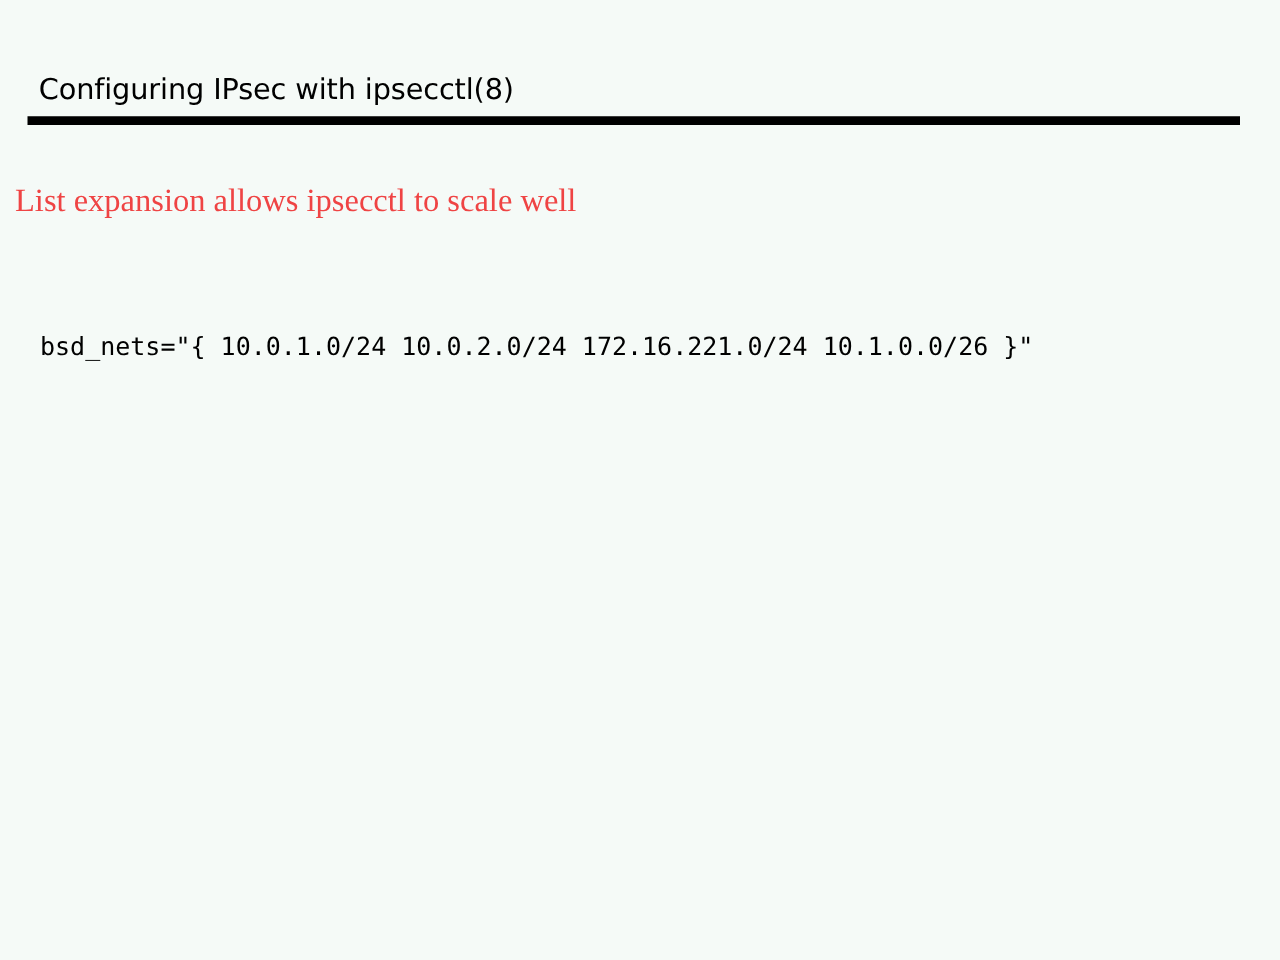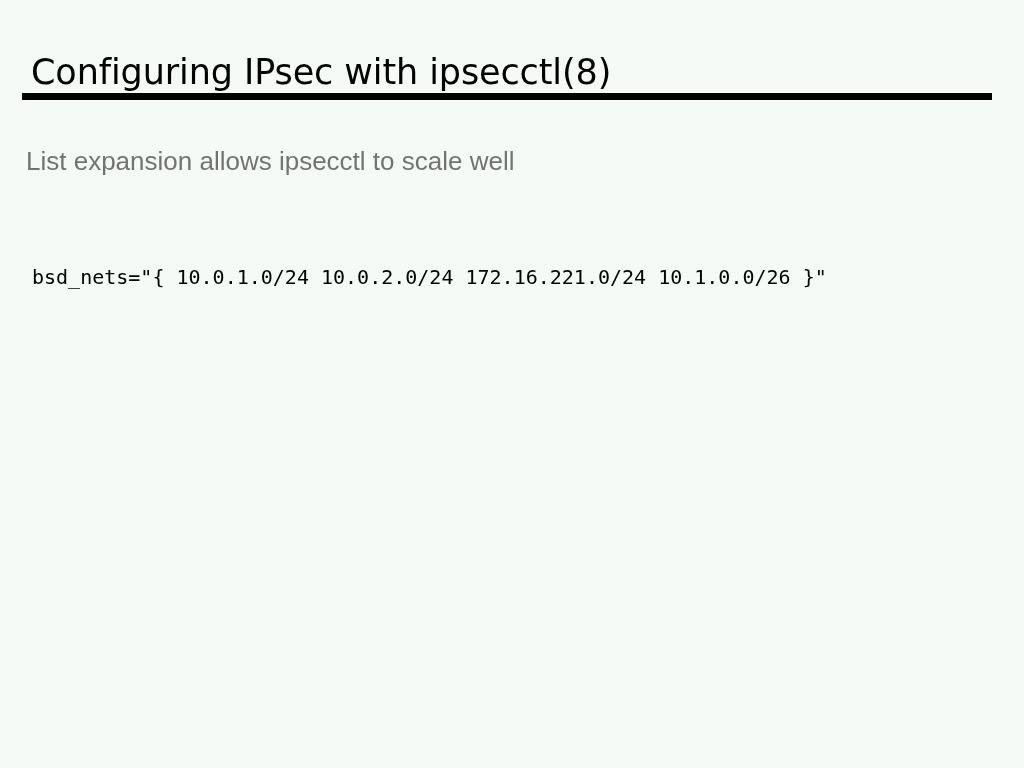--- a/index.html
+++ b/index.html
@@ -28,21 +28,21 @@
     position: absolute;
     left: 0;
     top: 0;
     width: 1024px;
   }
   .slide-title {
     position: absolute;
     left: 31px;
     top: 52px;
     font-family: "DejaVu Sans", "Liberation Sans", sans-serif;
-    font-size: 35px;
+    font-size: 23px;
     font-weight: 400;
     line-height: 40px;
     letter-spacing: -0.1px;
     color: #000000;
     white-space: nowrap;
   }
   .title-rule {
     position: absolute;
     left: 22px;
     top: 93px;
@@ -54,27 +54,27 @@
   
   .body-area {
     position: absolute;
     left: 0;
     top: 0;
     width: 1024px;
     height: 768px;
   }
   .bullet-line {
     position: absolute;
-    left: 26px;
+    left: 12px;
     top: 143px;
-    font-family: Liberation Sans, sans-serif;
+    font-family: Liberation Serif, serif;
     font-size: 26px;
     font-weight: 400;
     line-height: 36px;
-    color: #737373;
+    color: #ef4444;
     white-space: nowrap;
   }
 
   .code-block {
     position: absolute;
     left: 32px;
     top: 262px;
     width: 960px;
     font-family: "DejaVu Sans Mono", "Liberation Mono", monospace;
     font-size: 20px;

